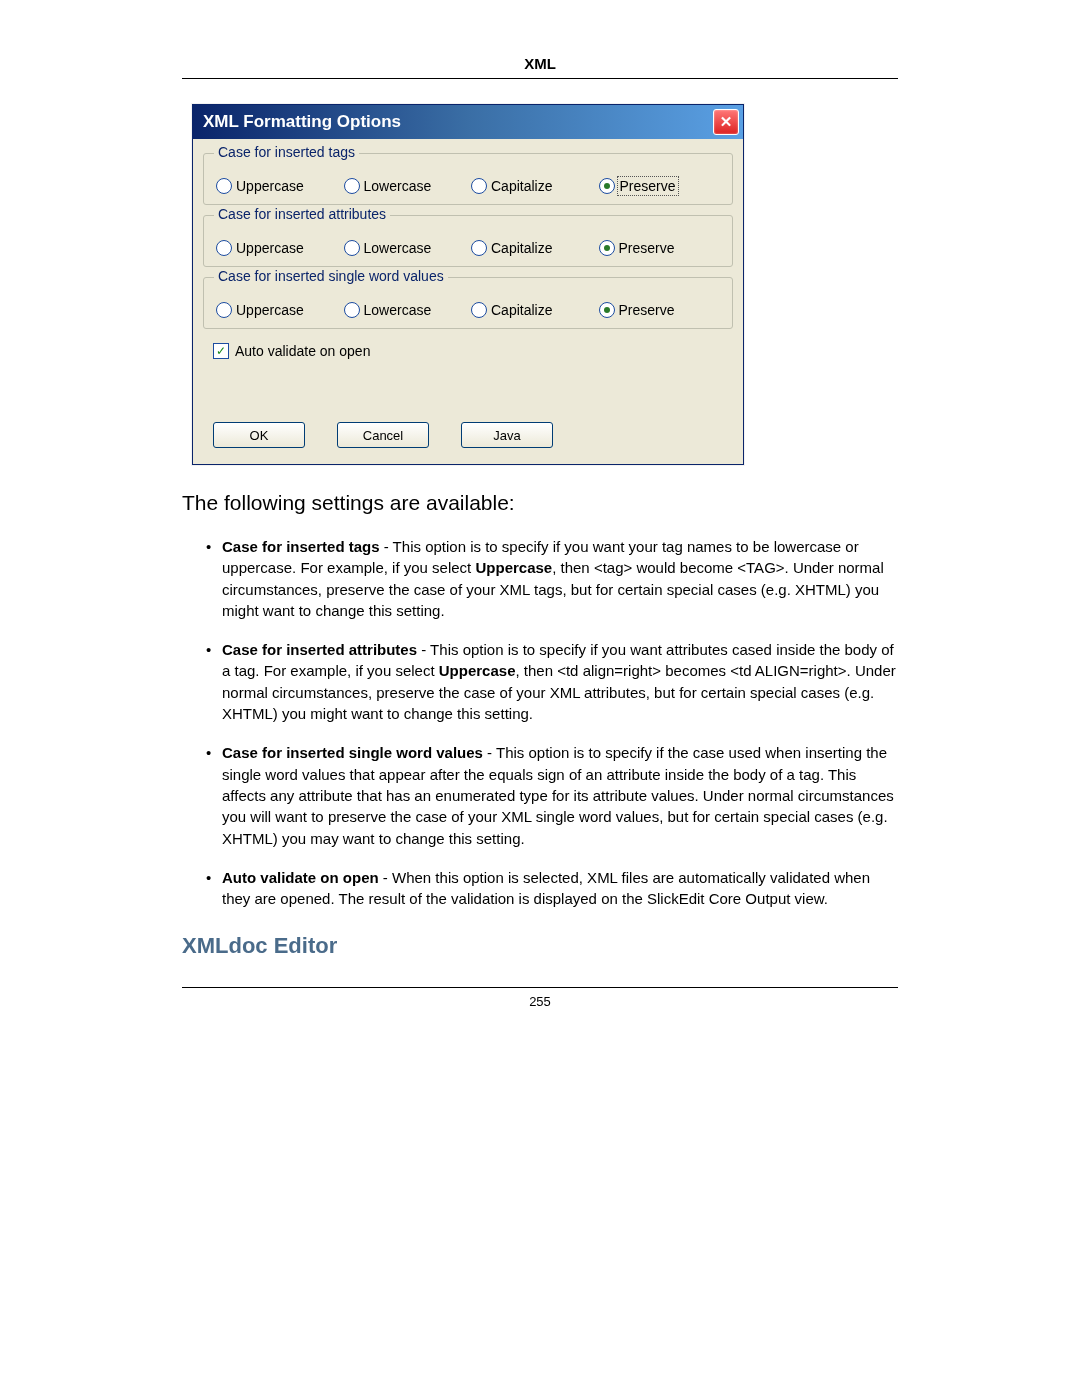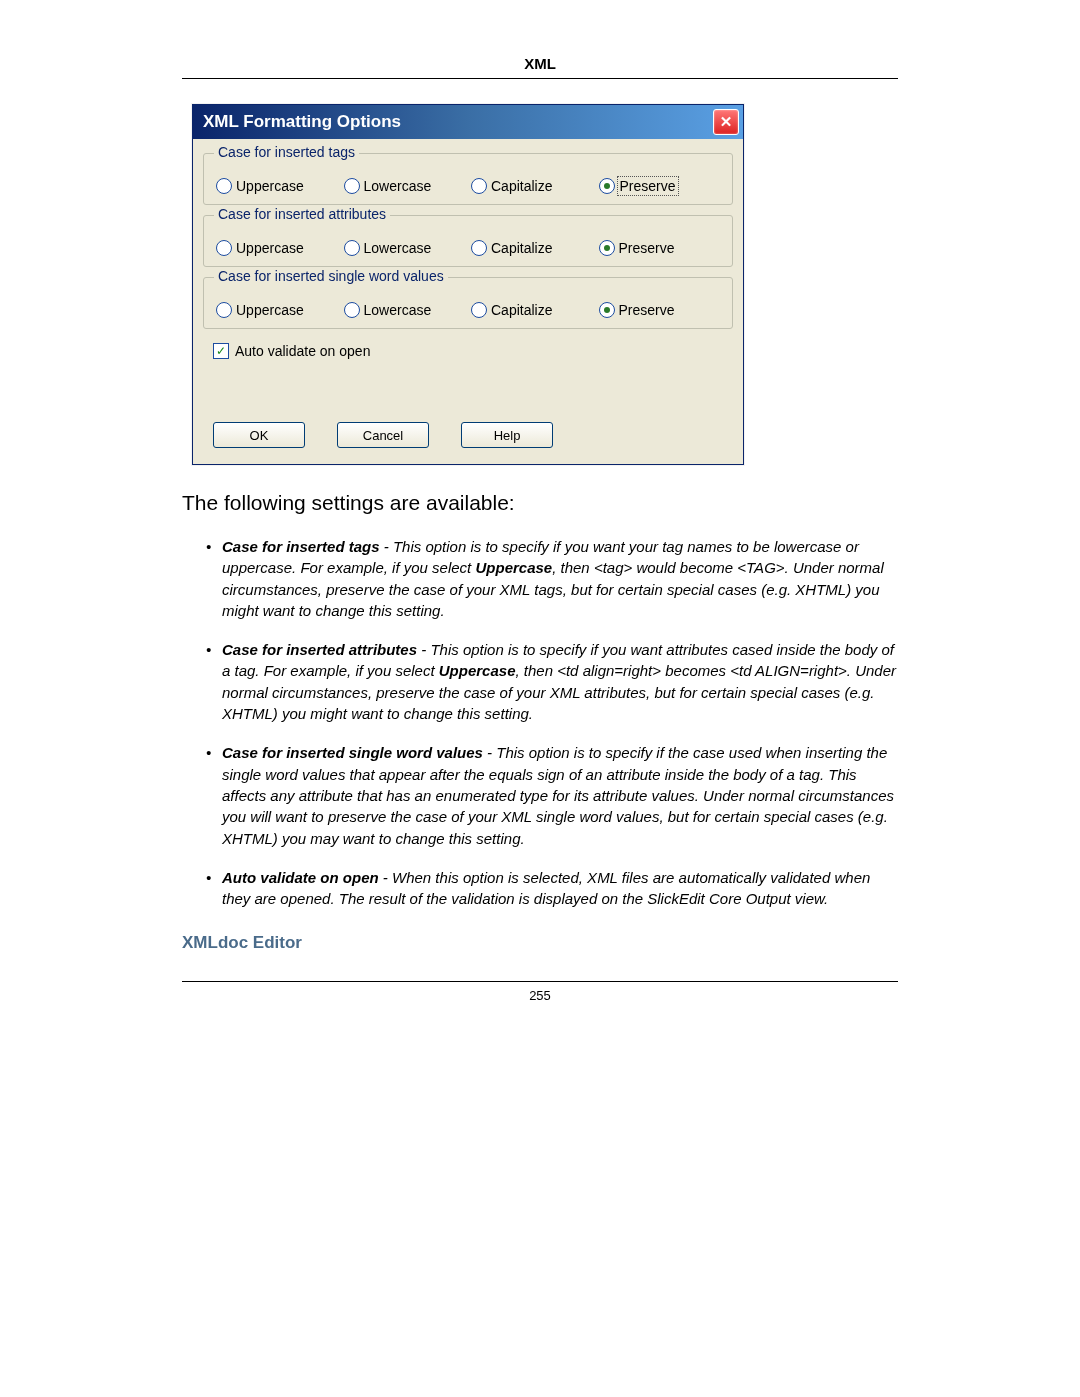--- a/index.html
+++ b/index.html
@@ -167,37 +167,36 @@
     cursor: pointer;
   }
   .intro {
     margin-top: 26px;
     font-size: 21px;
   }
   ul.doclist {
     list-style: none;
     padding: 0 0 0 24px;
     margin: 18px 0 0 0;
-    font-style: italic;
   }
   ul.doclist > li {
     position: relative;
     padding-left: 16px;
     margin-bottom: 18px;
     line-height: 1.42;
   }
   ul.doclist > li::before {
     content: "•";
     position: absolute;
     left: 0;
     top: 0;
   }
   h2.section {
     color: #4a6b8a;
-    font-size: 17px;
+    font-size: 22px;
     margin: 24px 0 10px 0;
   }
 </style>
 </head>
 <body>
 
 <div class="page">
   <div class="header">XML</div>
   <hr class="hr-top">
 
@@ -282,21 +281,21 @@
         </div>
 
         <div class="chk-row">
           <span class="chk">✓</span>
           <span>Auto validate on open</span>
         </div>
 
         <div class="btn-row">
           <button class="xp-btn">OK</button>
           <button class="xp-btn">Cancel</button>
-          <button class="xp-btn">Help</button>
+          <button class="xp-btn">Java</button>
         </div>
       </div>
     </div>
   </div>
 
   <p class="intro">The following settings are available:</p>
 
   <ul class="doclist">
     <li>
       <b>Case for inserted tags</b><span> - This option is to specify if you want your tag names to be lowercase or uppercase. For example, if you select </span><b>Uppercase</b><span>, then &lt;tag&gt; would become &lt;TAG&gt;. Under normal circumstances, preserve the case of your XML tags, but for certain special cases (e.g. XHTML) you might want to change this setting.</span>

